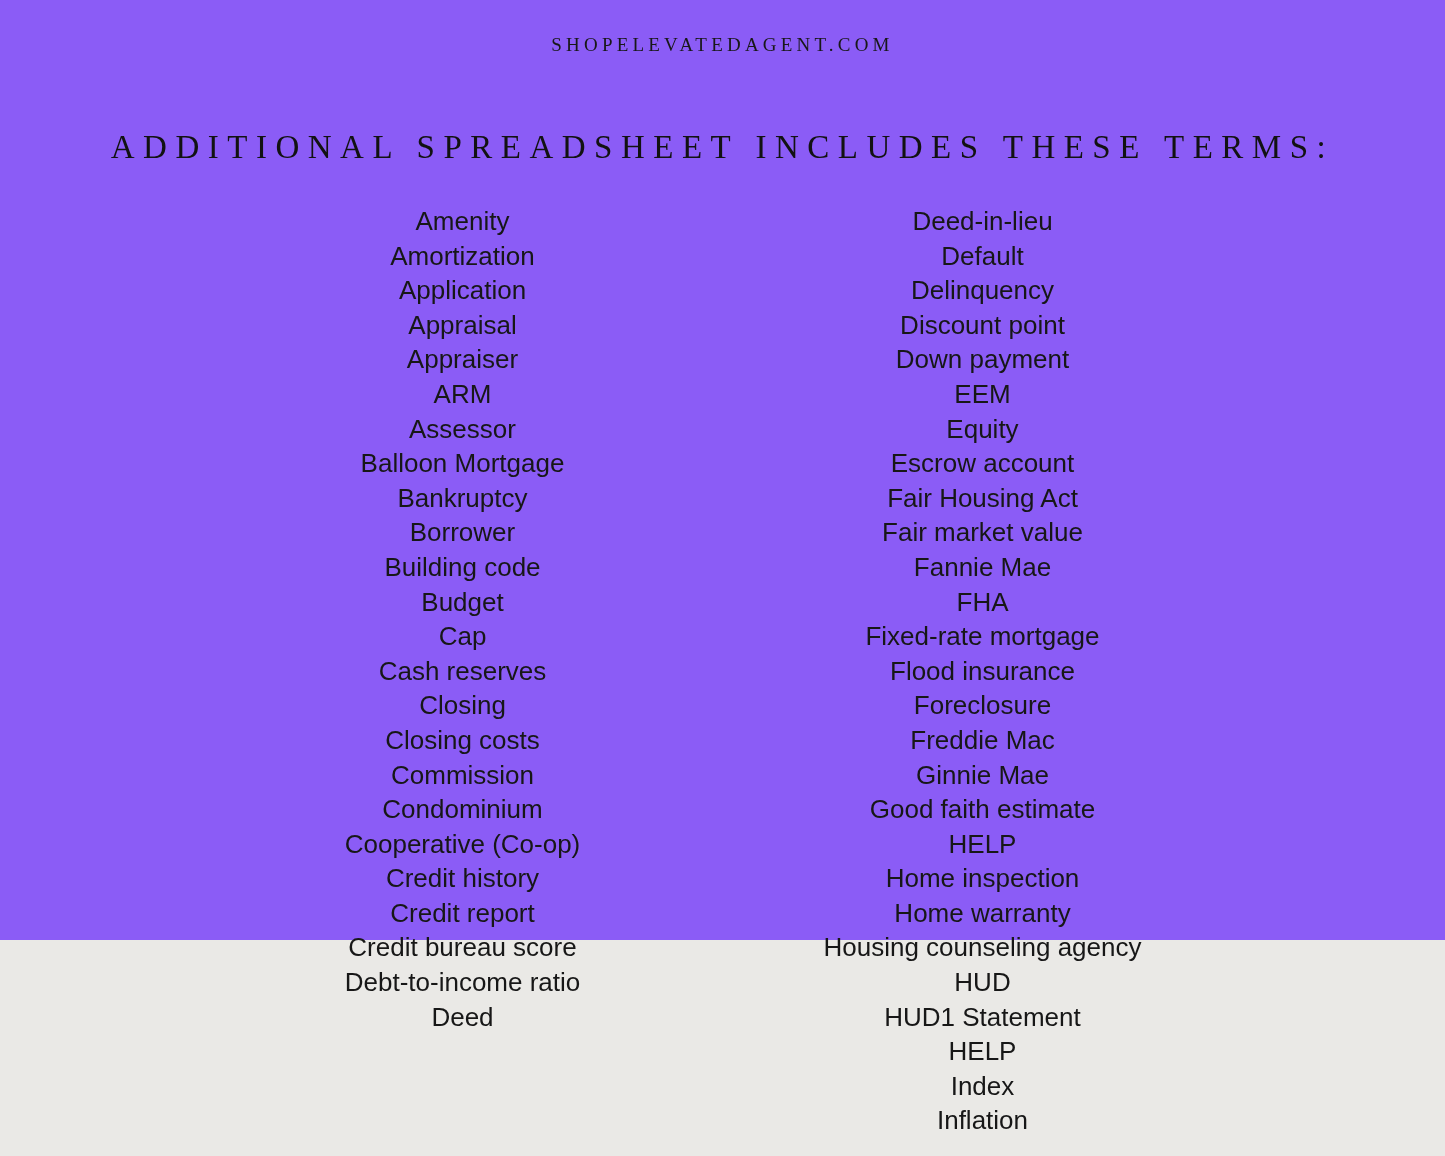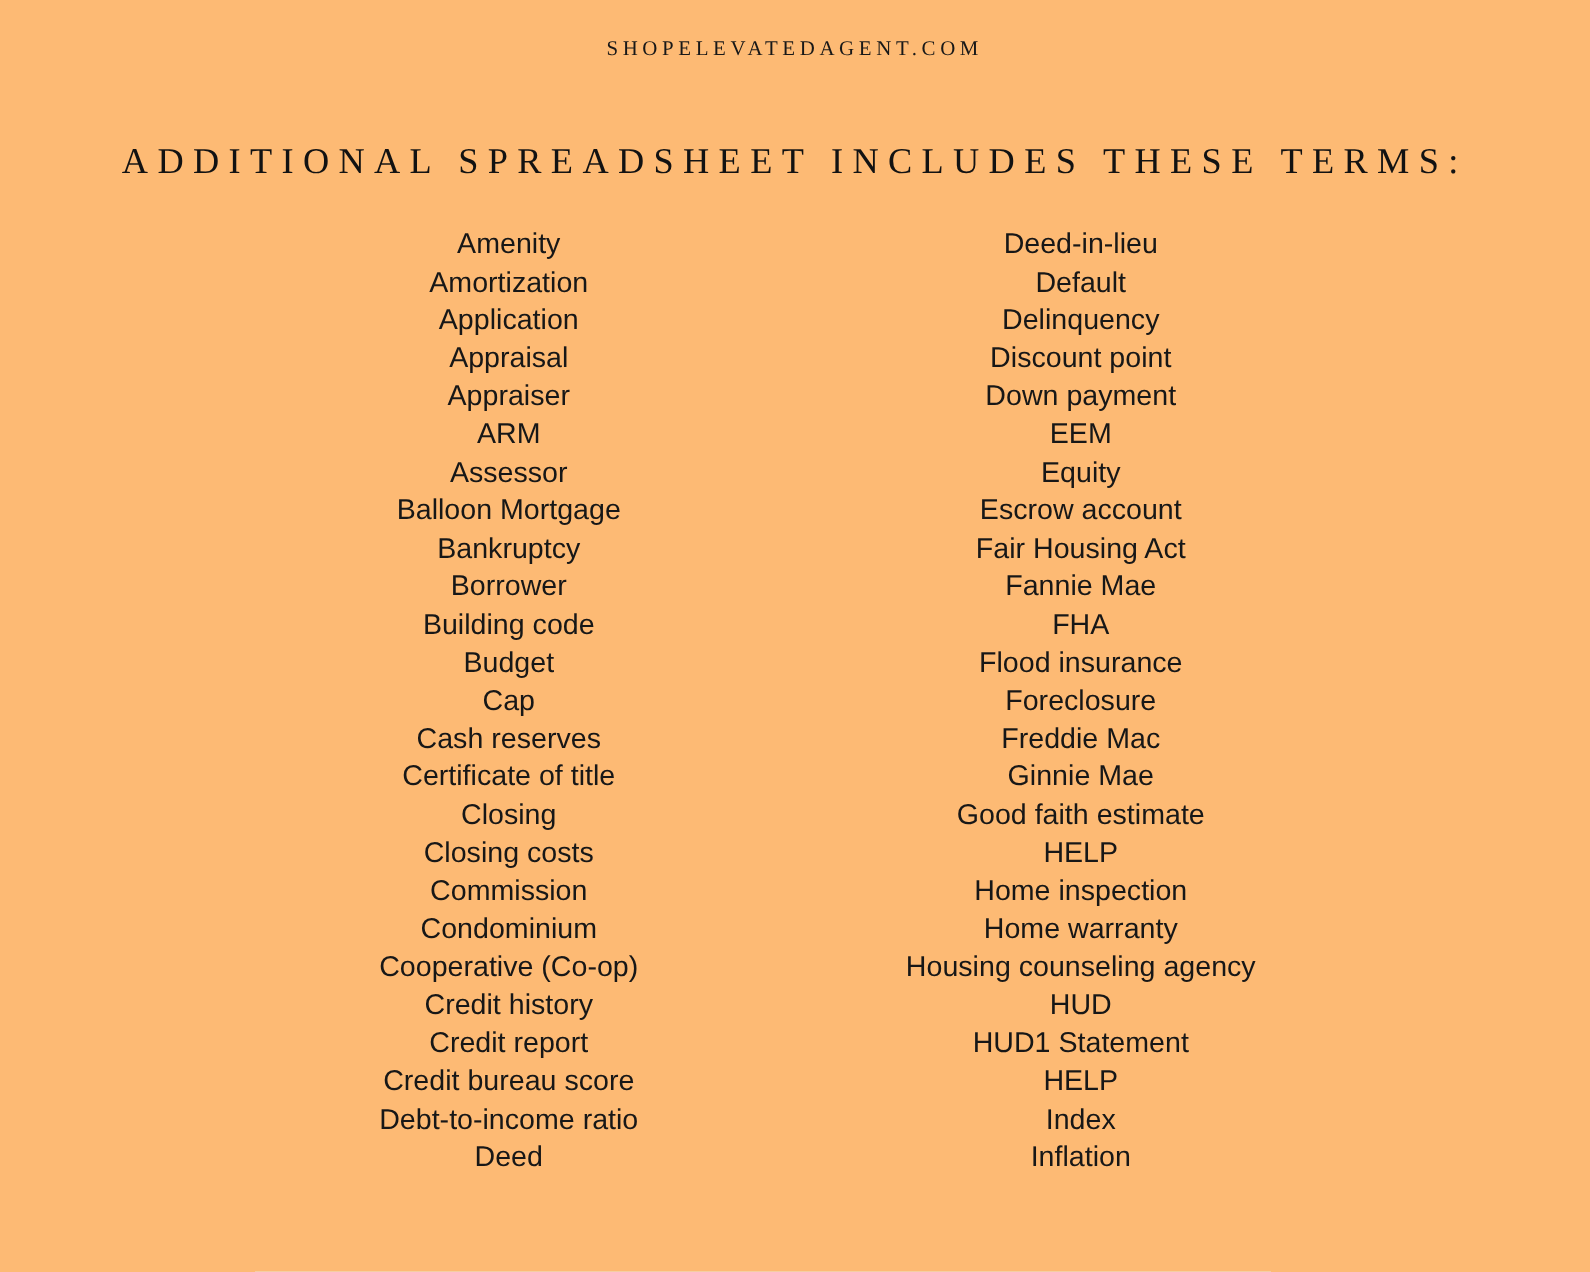--- a/index.html
+++ b/index.html
@@ -9,24 +9,24 @@
   body {
     width: 1445px;
     height: 1156px;
     background: #eae9e6;
     font-family: "Liberation Sans", sans-serif;
     color: #1a1a1a;
     overflow: hidden;
   }
   .page {
     width: 1445px;
-    height: 1156px;
+    height: 940px;
     box-sizing: border-box;
     position: relative;
-    background: #fdba74;
+    background: #8b5cf6;
   }
   .site-url {
     text-align: center;
     font-size: 19px;
     letter-spacing: 4.2px;
     color: #181818;
     padding-top: 34px;
     font-family: "Liberation Serif", serif;
     font-weight: 400;
   }
@@ -80,21 +80,20 @@
         <div class="term">Appraiser</div>
         <div class="term">ARM</div>
         <div class="term">Assessor</div>
         <div class="term">Balloon Mortgage</div>
         <div class="term">Bankruptcy</div>
         <div class="term">Borrower</div>
         <div class="term">Building code</div>
         <div class="term">Budget</div>
         <div class="term">Cap</div>
         <div class="term">Cash reserves</div>
-        <div class="term">Certificate of title</div>
         <div class="term">Closing</div>
         <div class="term">Closing costs</div>
         <div class="term">Commission</div>
         <div class="term">Condominium</div>
         <div class="term">Cooperative (Co-op)</div>
         <div class="term">Credit history</div>
         <div class="term">Credit report</div>
         <div class="term">Credit bureau score</div>
         <div class="term">Debt-to-income ratio</div>
         <div class="term">Deed</div>
@@ -102,22 +101,24 @@
     <div class="col" id="col-1">
         <div class="term">Deed-in-lieu</div>
         <div class="term">Default</div>
         <div class="term">Delinquency</div>
         <div class="term">Discount point</div>
         <div class="term">Down payment</div>
         <div class="term">EEM</div>
         <div class="term">Equity</div>
         <div class="term">Escrow account</div>
         <div class="term">Fair Housing Act</div>
+        <div class="term">Fair market value</div>
         <div class="term">Fannie Mae</div>
         <div class="term">FHA</div>
+        <div class="term">Fixed-rate mortgage</div>
         <div class="term">Flood insurance</div>
         <div class="term">Foreclosure</div>
         <div class="term">Freddie Mac</div>
         <div class="term">Ginnie Mae</div>
         <div class="term">Good faith estimate</div>
         <div class="term">HELP</div>
         <div class="term">Home inspection</div>
         <div class="term">Home warranty</div>
         <div class="term">Housing counseling agency</div>
         <div class="term">HUD</div>

